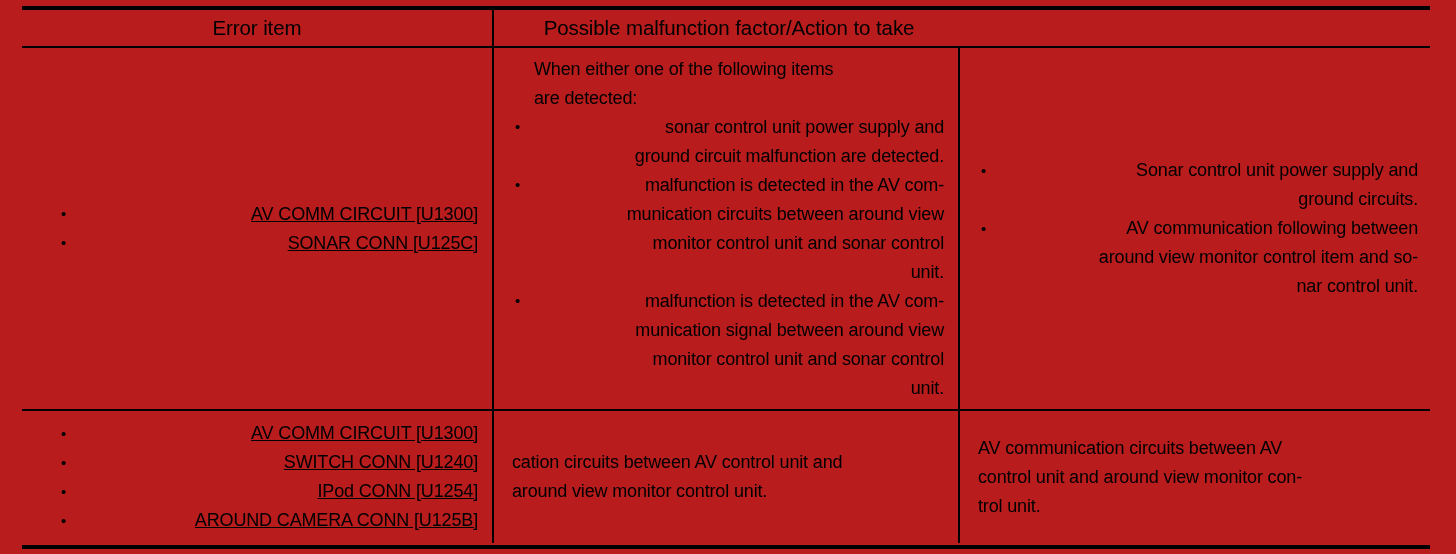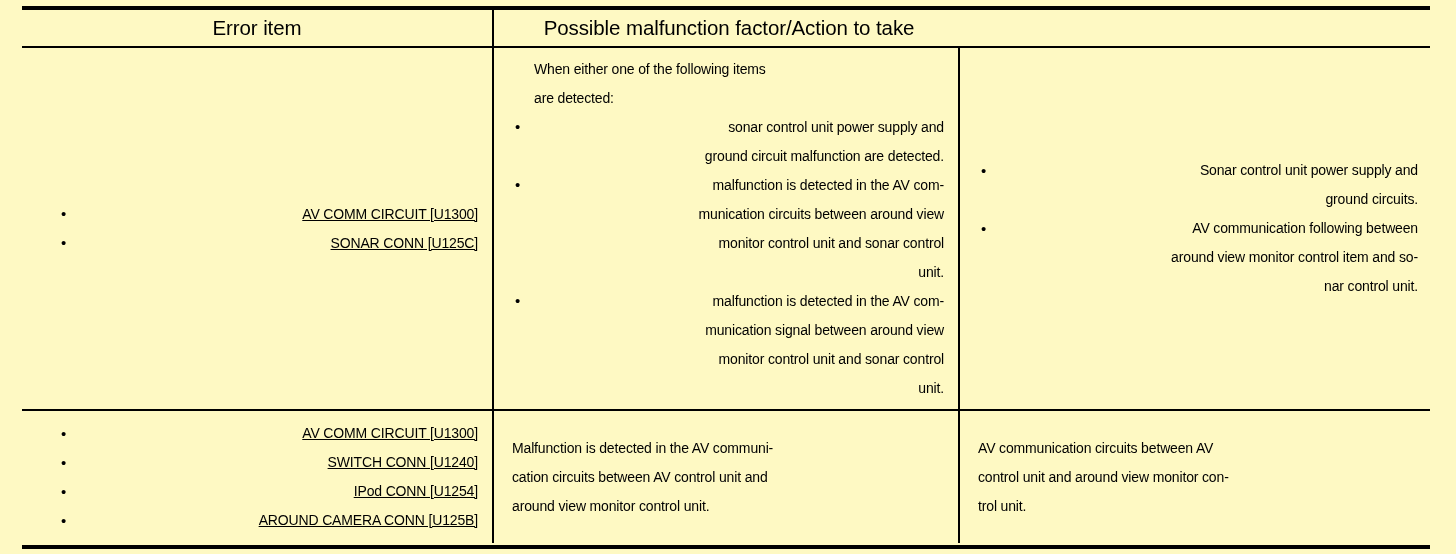--- a/index.html
+++ b/index.html
@@ -12,21 +12,21 @@
     height: 554px;
     font-family: "Liberation Sans", sans-serif;
     color: #000000;
     overflow: hidden;
   }
 
   .page {
     position: relative;
     width: 1456px;
     height: 554px;
-    background: #fef9c3;
+    background: #b91c1c;
   }
 
   
   .table-wrap {
     position: absolute;
     left: 22px;
     top: 6px;
     width: 1408px;
     
     height: 543px;
@@ -83,21 +83,21 @@
   }
   .cellpad {
     width: 100%;
     box-sizing: border-box;
   }
   .col-1 .cellpad { padding: 0 14px 0 36px; text-decoration: underline; }
   .col-2 .cellpad { padding: 0 14px 0 18px; }
   .col-3 .cellpad { padding: 0 12px 0 18px; }
 
   .txt {
-    font-size: 14px;
+    font-size: 18px;
     line-height: 29px;
     letter-spacing: -0.15px;
   }
 
   
   ul.bullets {
     margin: 0;
     padding: 0;
     list-style: none;
     text-align: right;
@@ -222,21 +222,20 @@
             <li>
               <span class="nowrapline">AROUND CAMERA CONN [U125B]</span>
             </li>
           </ul>
         </div>
       </div>
 
       <div class="cell col-2">
         <div class="cellpad">
           <div class="txt">
-            <span class="ln">Malfunction is detected in the AV communi-</span>
             <span class="ln">cation circuits between AV control unit and</span>
             <span class="ln">around view monitor control unit.</span>
           </div>
         </div>
       </div>
 
       <div class="cell col-3">
         <div class="cellpad">
           <div class="txt">
             <span class="ln">AV communication circuits between AV</span>

